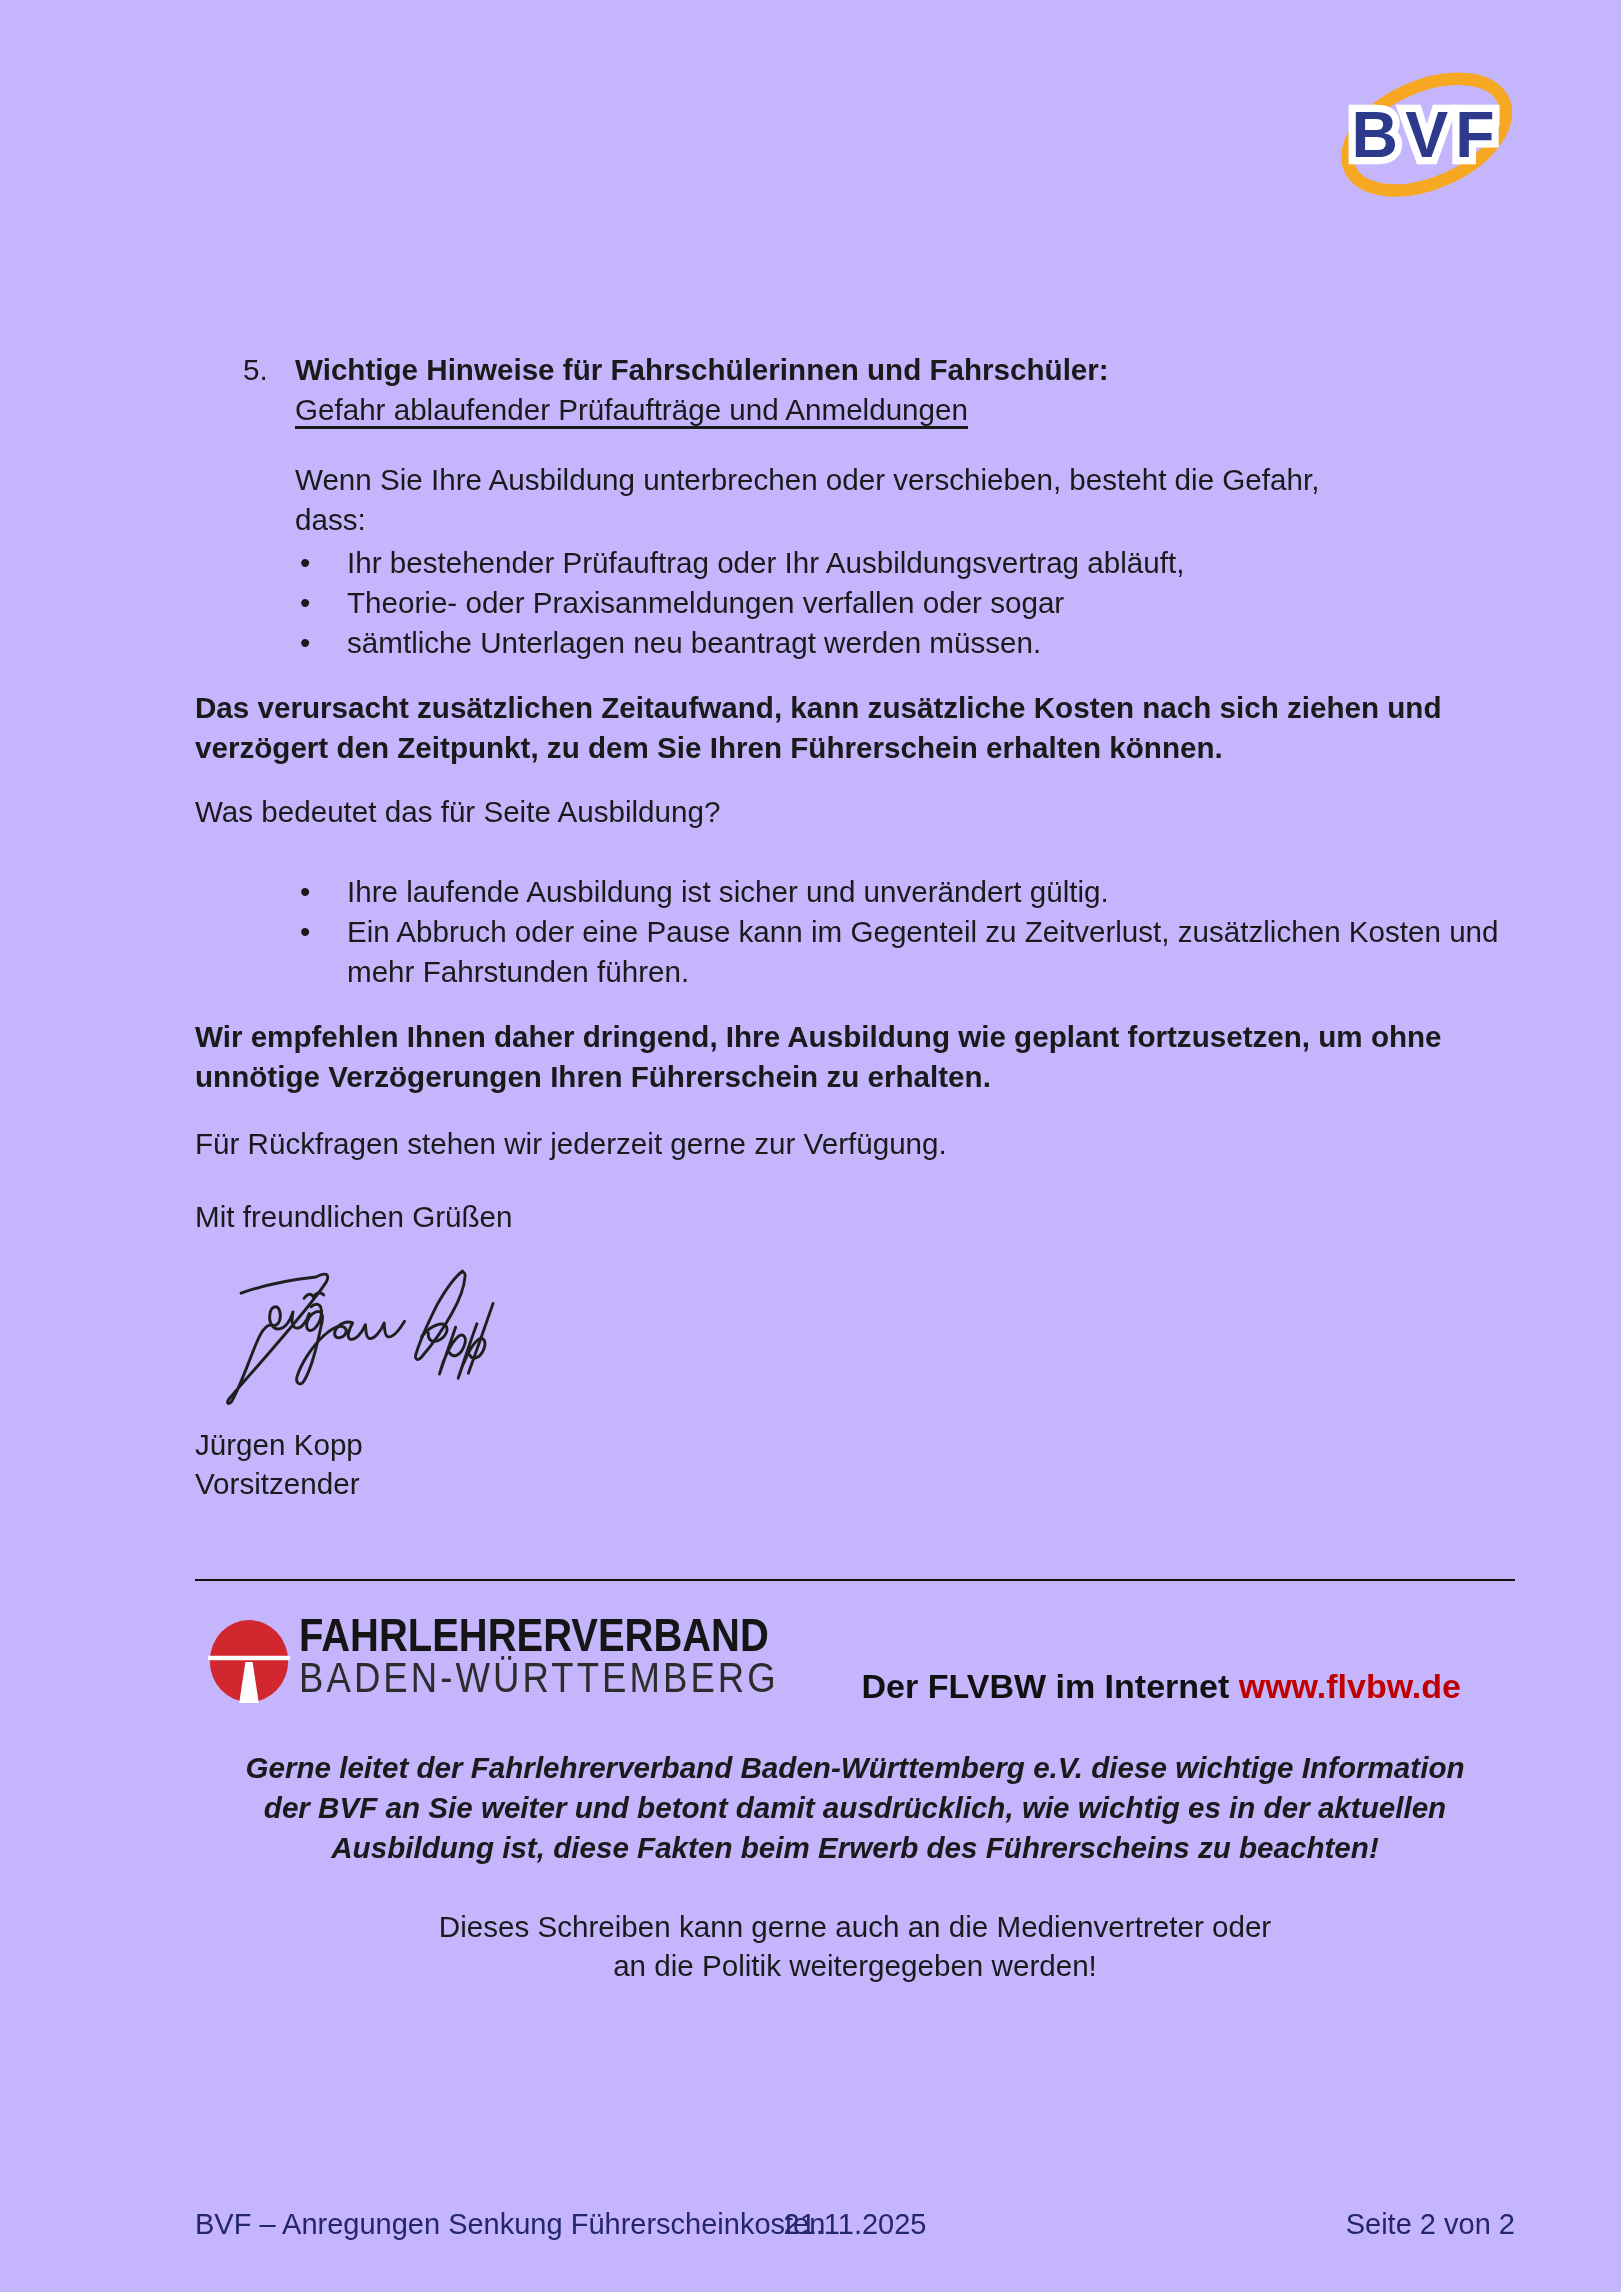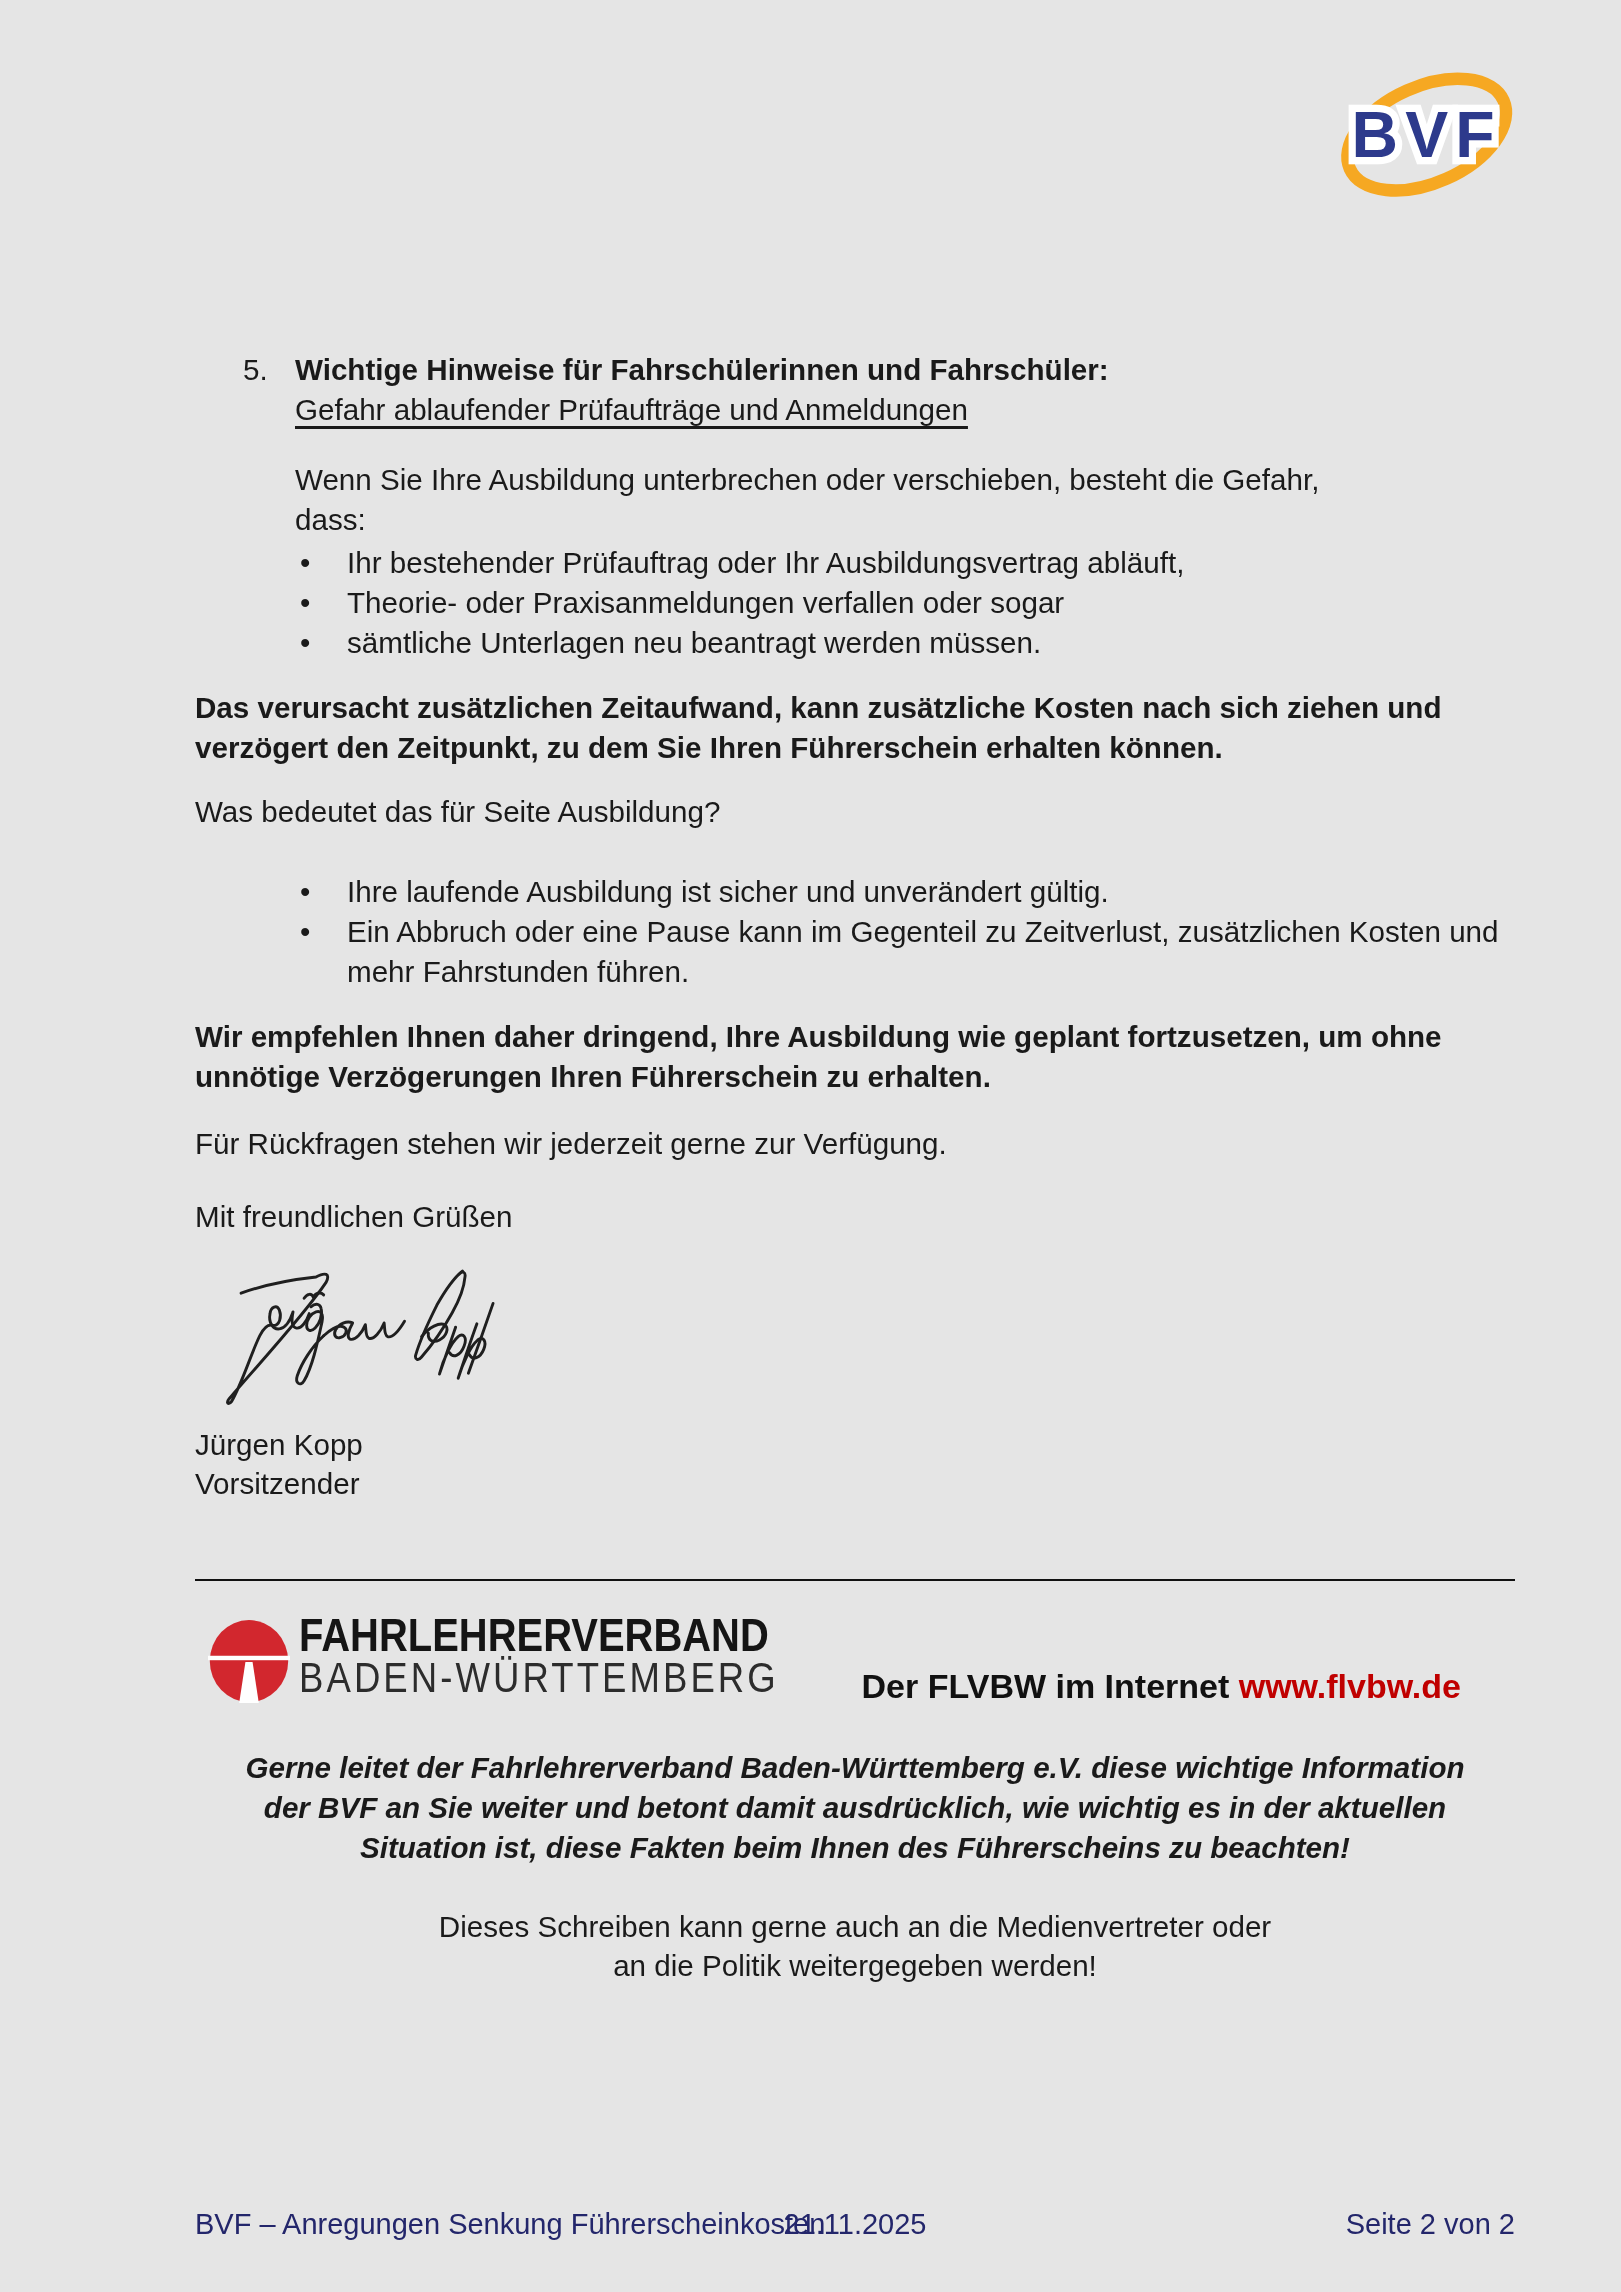--- a/index.html
+++ b/index.html
@@ -1,19 +1,19 @@
 <!DOCTYPE html>
 <html style="font-size:14.3px"><head>
 <meta charset="utf-8">
 <style>
   html,body{margin:0;padding:0;background:#ffffff;}
   .page{
     position:relative;
     width:1621px;height:2293px;
-    background:#e5e5e5;
+    background:#c4b5fd;
     overflow:hidden;
     font-family:"Liberation Sans","DejaVu Sans",sans-serif;
     color:#1a1a1a;
     font-size:29.6px;
     line-height:40px;
   }
   
   .bvf-logo{position:absolute;top:56px;left:1330px;width:197px;height:161px;}
   
   .content{position:absolute;left:195px;top:0;width:1320px;}
@@ -153,21 +153,21 @@
         <div class="flvbw-line2">BADEN-WÜRTTEMBERG</div>
       </div>
       <div class="internet-line">
         <span>Der FLVBW im Internet </span><span class="internet-url" style="color:#c00000;">www.flvbw.de</span>
       </div>
     </div>
 
     <div class="note-bold">
       <div>Gerne leitet der Fahrlehrerverband Baden-Württemberg e.V. diese wichtige Information</div>
       <div>der BVF an Sie weiter und betont damit ausdrücklich, wie wichtig es in der aktuellen</div>
-      <div>Situation ist, diese Fakten beim Ihnen des Führerscheins zu beachten!</div>
+      <div>Ausbildung ist, diese Fakten beim Erwerb des Führerscheins zu beachten!</div>
     </div>
 
     <div class="note-plain">
       <div>Dieses Schreiben kann gerne auch an die Medienvertreter oder</div>
       <div>an die Politik weitergegeben werden!</div>
     </div>
   </main>
 
   <div class="footer">
     <span class="footer-left">BVF – Anregungen Senkung Führerscheinkosten</span>

